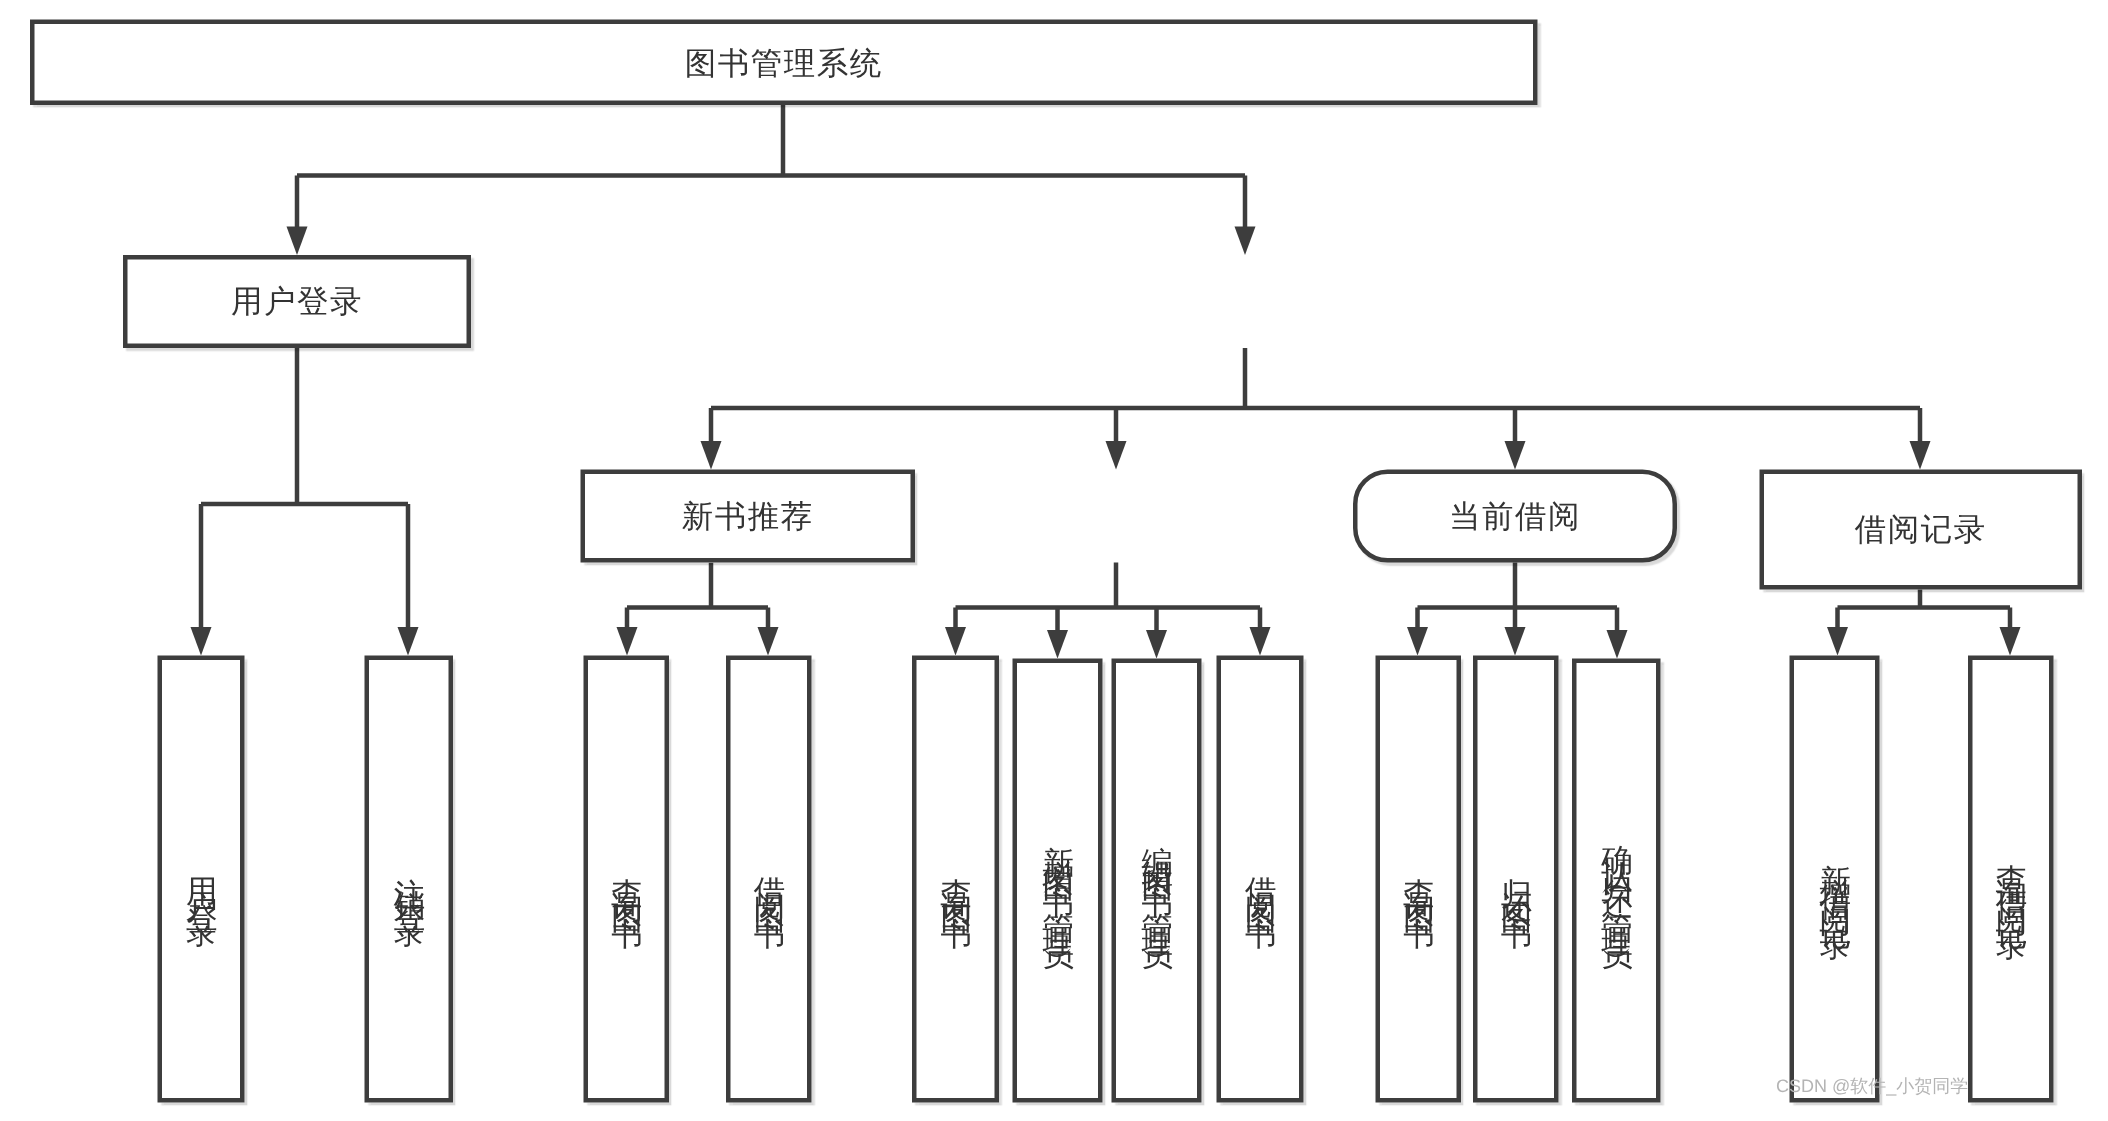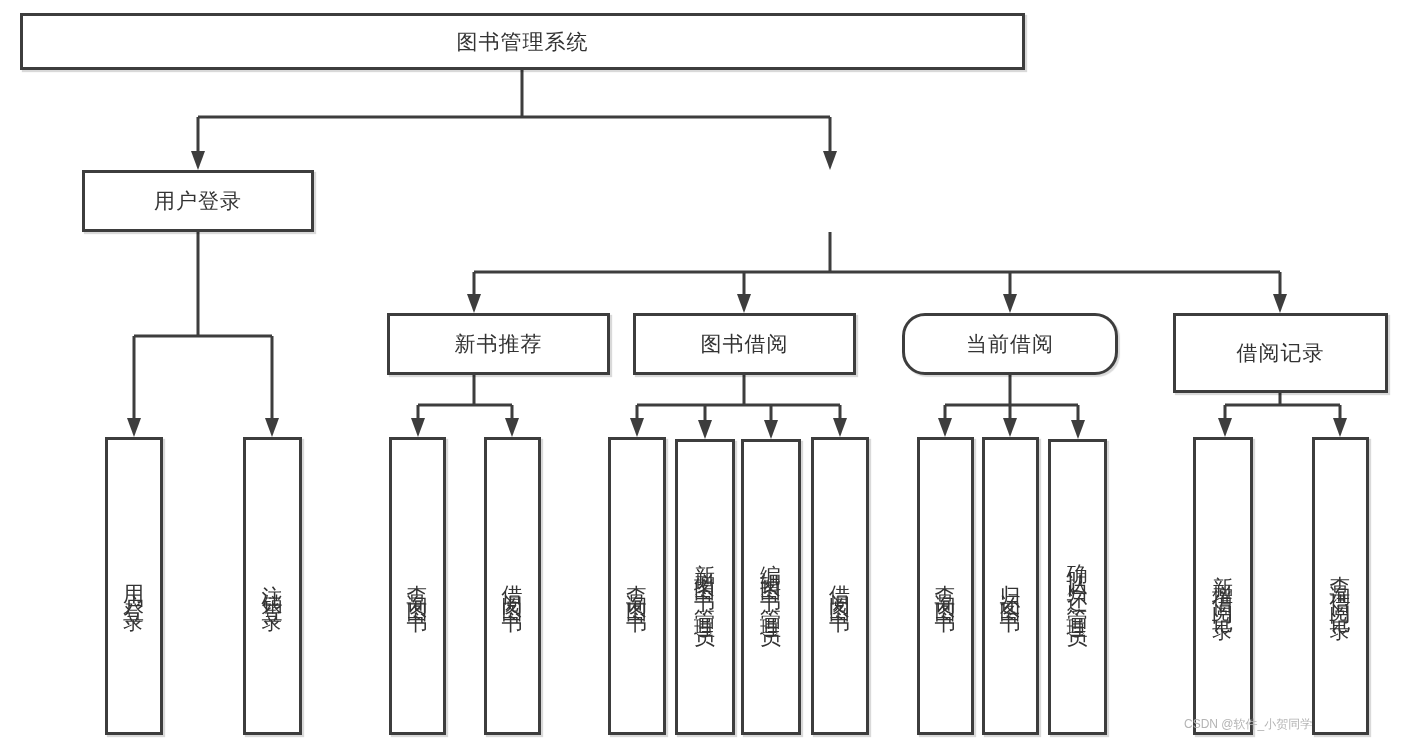--- a/index.html
+++ b/index.html
@@ -113,23 +113,20 @@
     <span class="hlabel">图书管理系统</span>
   </div>
 
   <div class="hnode" style="left:82px; top:170px; width:232px; height:62px;">
     <span class="hlabel">用户登录</span>
   </div>
 
   <div class="hnode" style="left:347px; top:313px; width:223px; height:62px;margin-left:40px;">
     <span class="hlabel">新书推荐</span>
   </div>
-  <div class="hnode" style="left:633px; top:313px; width:223px; height:62px;">
-    <span class="hlabel">图书借阅</span>
-  </div>
   <div class="hnode" style="left:902px; top:313px; width:216px; height:62px;border-radius:23px;">
     <span class="hlabel">当前借阅</span>
   </div>
   <div class="hnode" style="left:1173px; top:313px; width:215px; height:80px;">
     <span class="hlabel">借阅记录</span>
   </div>
 
   <div class="vnode" style="left:105px; top:437px; width:58px; height:298px;">
     <span class="vlabel">用户登录</span>
   </div>

